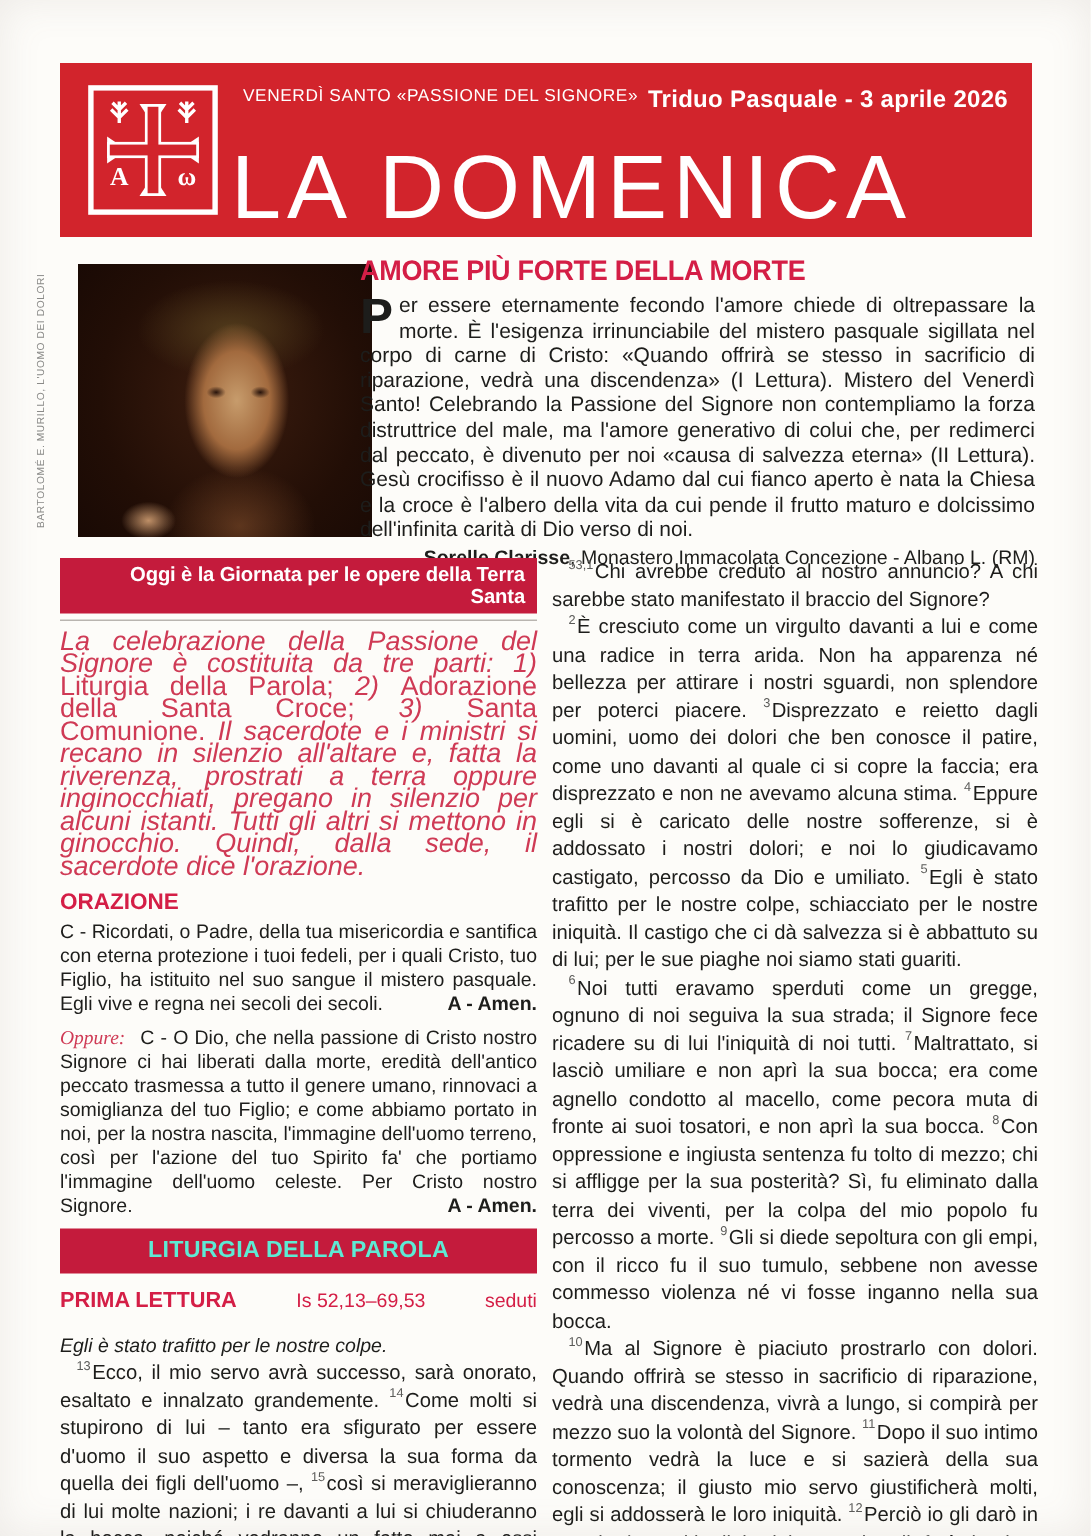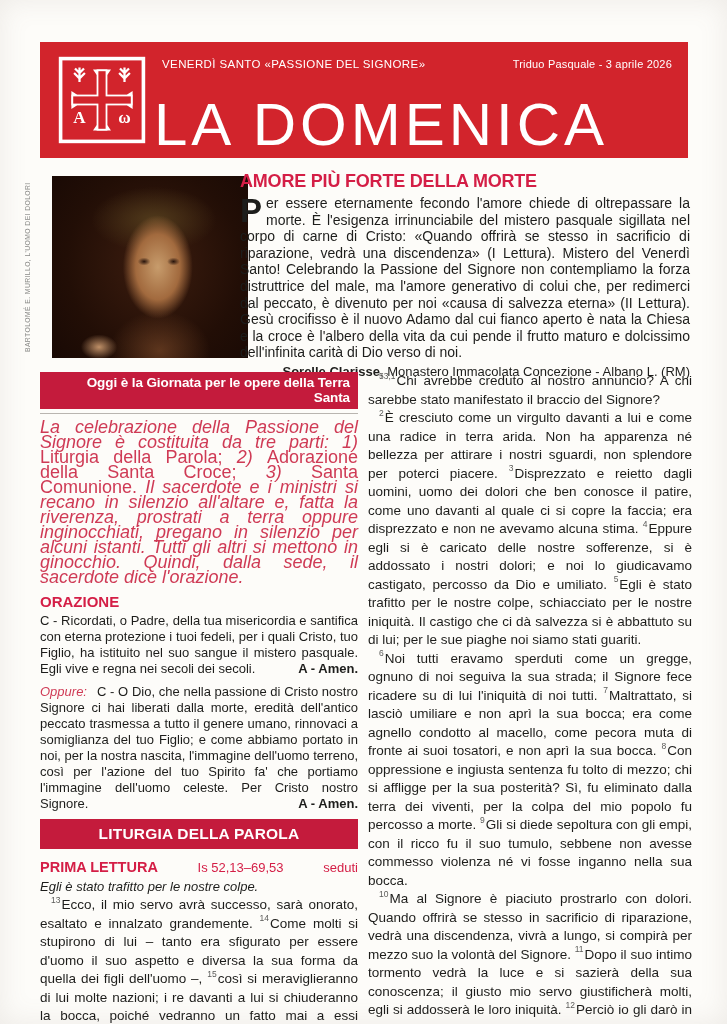--- a/index.html
+++ b/index.html
@@ -13,21 +13,21 @@
   .sheet{position:absolute;inset:0;box-shadow:inset 0 0 28px rgba(120,110,95,.12);}
   .it{}
   .bd{font-weight:bold;}
   sup.vn{font-size:8.5px;color:#5a5a58;line-height:0;position:relative;top:-1px;margin-right:1px;}
 
   
   .masthead{position:absolute;left:40px;top:42px;width:648px;height:116px;
     background:var(--band-red,#d2242c);color:#fff;}
   .logo{position:absolute;left:17px;top:13px;width:90px;height:90px;}
   .kicker{position:absolute;left:122px;top:16px;font-size:11.5px;font-weight:normal;letter-spacing:.4px;}
-  .mast-date{position:absolute;right:16px;top:16px;font-size:11px;font-weight:normal;letter-spacing:.2px;}
+  .mast-date{position:absolute;right:16px;top:16px;font-size:16px;font-weight:bold;letter-spacing:.2px;}
   .mast-title{position:absolute;left:114px;bottom:0px;right:4px;
     font-family:Liberation Sans, sans-serif;font-size:60px;line-height:66px;
     letter-spacing:4px;white-space:nowrap;color:#fff;}
 
   
   .painting-wrap{position:absolute;left:38px;top:176px;width:212px;height:182px;}
   .painting-caption{position:absolute;left:-14px;top:0;width:12px;height:182px;
     writing-mode:vertical-rl;transform:rotate(180deg);
     font-size:6.8px;color:#8a8a88;letter-spacing:.4px;text-align:center;}
   .painting{position:absolute;left:14px;top:0;width:196px;height:182px;
@@ -53,26 +53,26 @@
 
   .ts-banner{background:var(--crimson,#c41b3c);color:#fff;font-weight:bold;font-size:13.5px;
     padding:3px 8px 4px;letter-spacing:-.1px;text-align:right;}
   .ts-text{font-size:13.5px;line-height:16.5px;text-align:justify;margin:5px 0 6px;}
   .divider{border:none;border-top:1.5px solid #b9b5b0;margin:4px 0 6px;}
   .rubric{color:var(--rubric-red,#cf3a55);font-size:18px;line-height:15px;text-align:justify;margin:4px 0 8px;}
   .rubric .it{font-style:italic;}
   .orazione-h{color:var(--heading-red,#d41e46);font-size:15px;font-weight:bold;margin:6px 0 3px;}
   .prayer{font-size:13px;line-height:16px;text-align:justify;margin:0 0 7px;}
   .prayer .resp{float:right;font-weight:bold;}
-  .oppure{color:var(--rubric-red,#cf3a55);font-style:italic;margin-right:10px;}
+  .oppure{color:var(--rubric-red,#cf3a55);font-style:italic;margin-right:10px;font-family:Liberation Serif, serif;}
 
-  .lit-banner{background:var(--crimson,#c41b3c);color:#ffffff;font-weight:bold;font-size:15.5px;
+  .lit-banner{background:var(--crimson,#c41b3c);color:#5eead4;font-weight:bold;font-size:15.5px;
     text-align:center;padding:6px 4px;letter-spacing:.2px;margin:6px 0 10px;}
   .reading-head{display:flex;justify-content:space-between;align-items:baseline;
-    color:var(--heading-red,#d41e46);margin-bottom:4px;}
+    color:var(--heading-red,#d41e46);margin-bottom:14px;}
   .reading-label{font-weight:bold;font-size:14.5px;}
   .reading-ref{font-size:13px;}
   .posture{font-size:13px;}
   .incipit{font-style:italic;font-size:13px;line-height:15px;margin-bottom:2px;}
   .source{font-weight:bold;font-size:14.5px;margin-bottom:4px;}
   .reading p{font-size:13.5px;line-height:18.5px;text-align:justify;margin:0;text-indent:11px;}
 </style>
 </head>
 <body>
 

